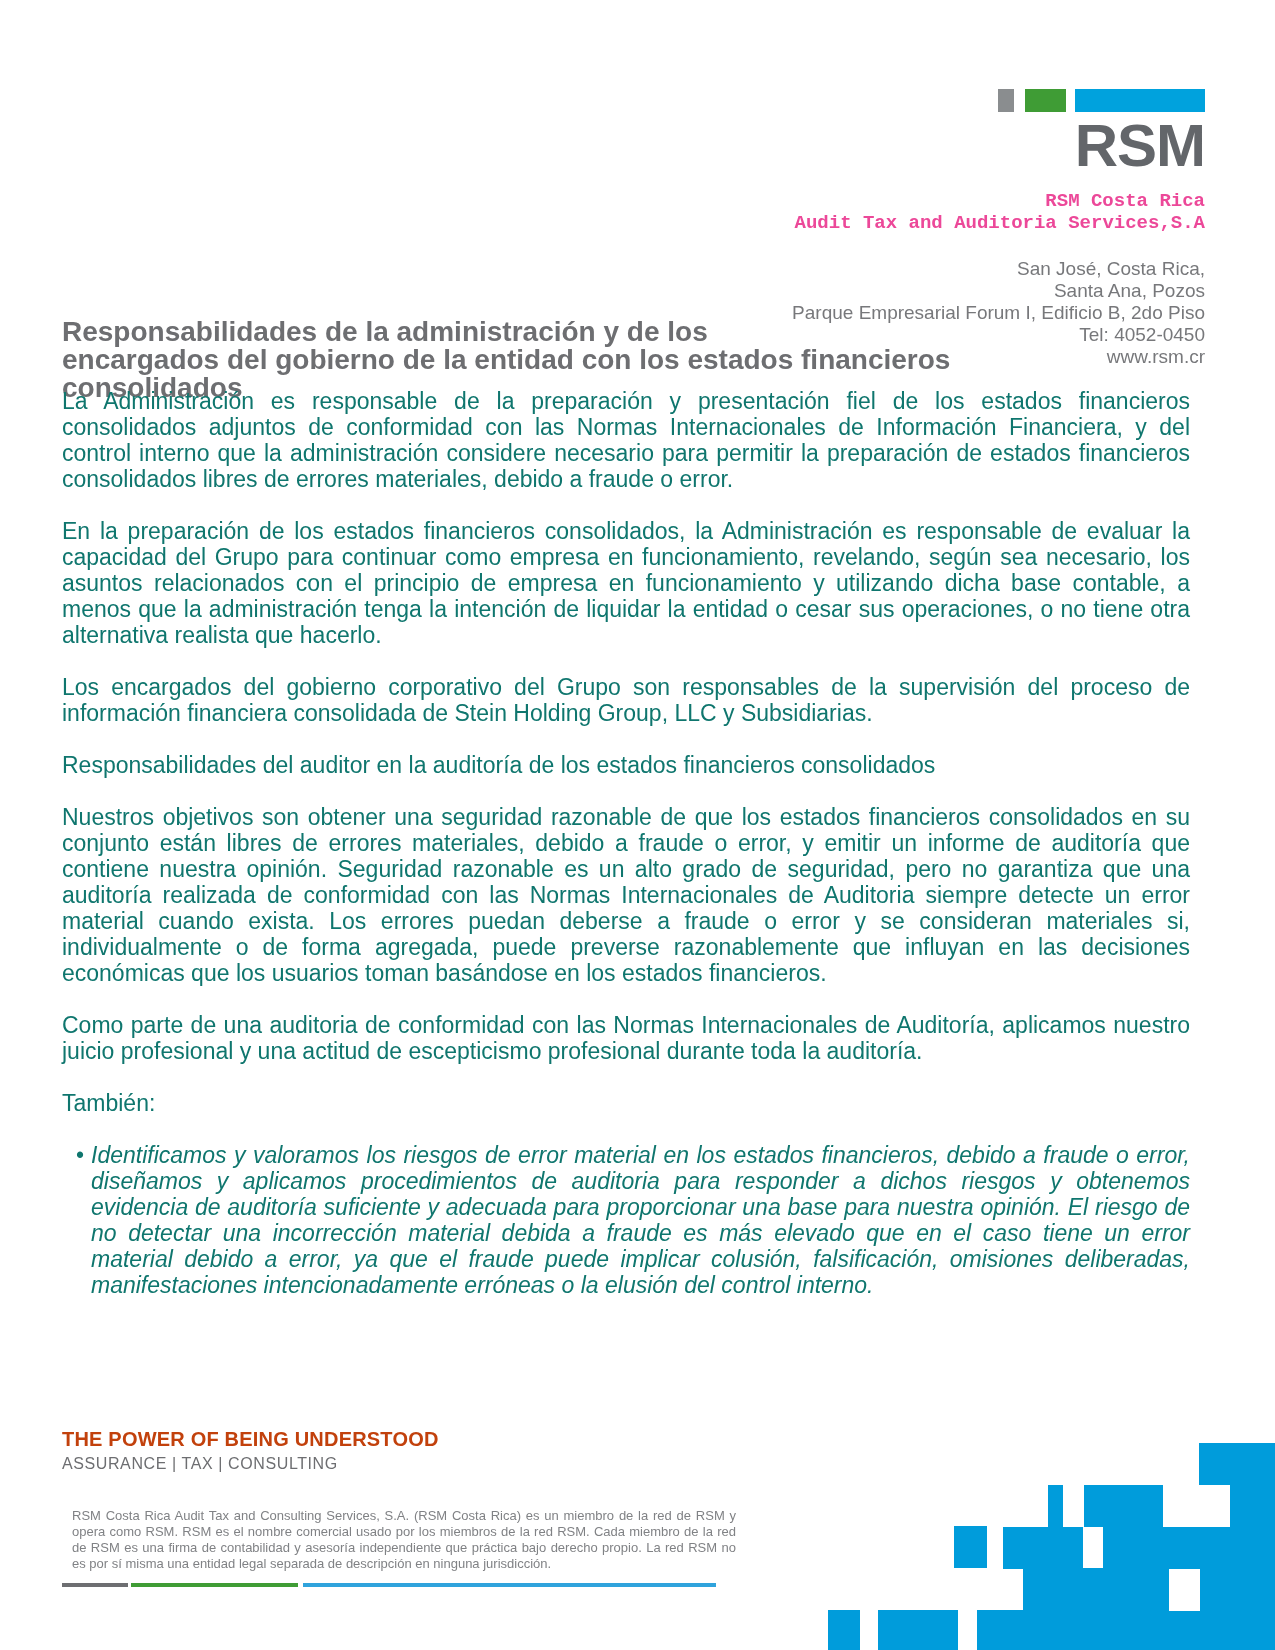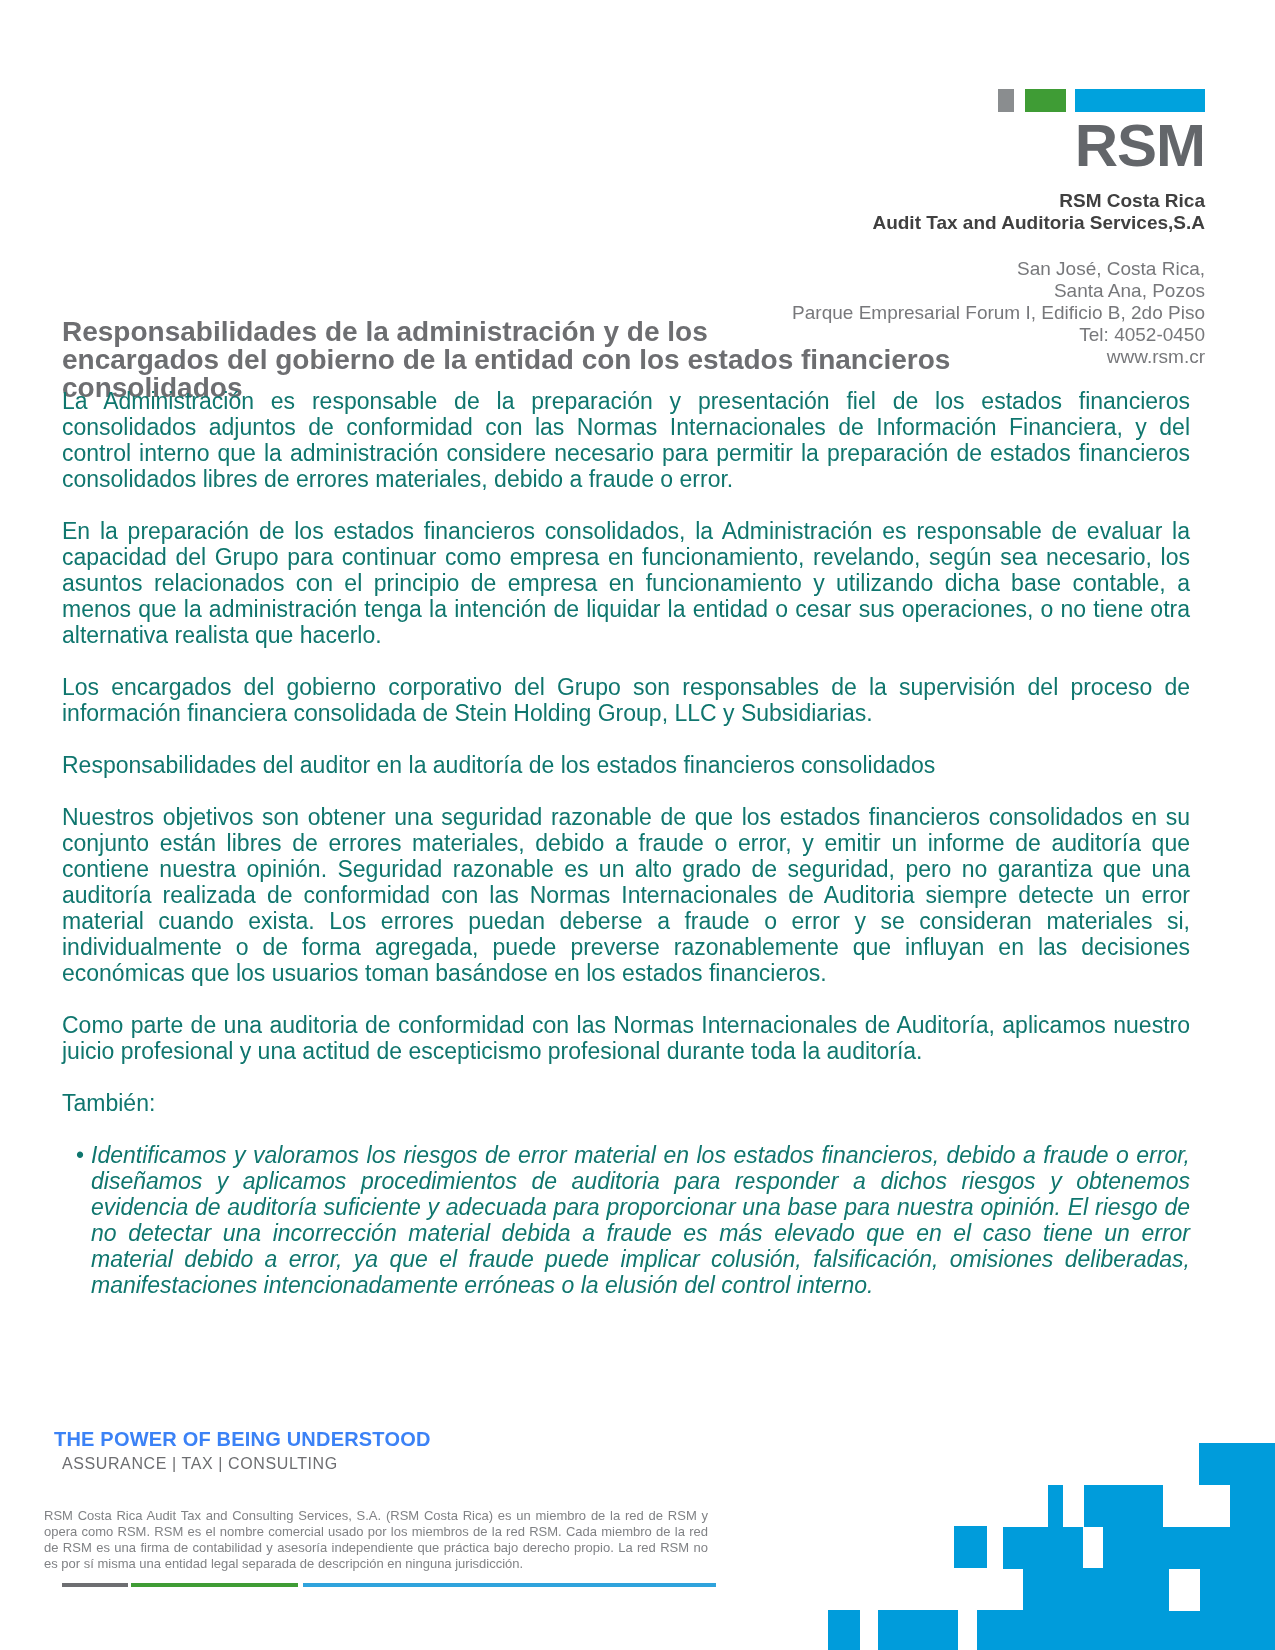--- a/index.html
+++ b/index.html
@@ -20,21 +20,21 @@
   .sq { height: 23px; display: inline-block; }
   .sq-gray  { width: 16px; background: #8A8D8F; margin-right: 11px; }
   .sq-green { width: 41px; background: #3F9C35; margin-right: 9px; }
   .sq-blue  { width: 130px; background: #00A2DD; }
   .wordmark {
     font-size: 60px; font-weight: 700; color: #63666A;
     letter-spacing: -1px; line-height: 1.0; margin-top: 4px;
   }
   .company { margin-top: 14px; }
   .company div {
-    font-size: 19px; font-weight: 700; color: #404040; line-height: 22px;
+    font-size: 19px; font-weight: 700; color: #ec4899; line-height: 22px; font-family: Liberation Mono, monospace;
   }
   .address { margin-top: 24px; }
   .address div {
     font-size: 19px; color: #77787B; line-height: 22px;
   }
   
   .doc-heading {
     position: absolute; left: 62px; top: 318px; width: 900px;
     font-size: 28px; font-weight: 700; color: #6D6E71; line-height: 28px;
   }
@@ -43,29 +43,29 @@
     position: absolute; left: 62px; top: 388px; width: 1128px;
     font-size: 23px; color: #0f766e; line-height: 26px;
   }
   .doc-body p { text-align: justify; margin-bottom: 26px; }
   .doc-body p.no-justify { text-align: left; }
   .bullet-item { display: flex; padding-left: 14px; }
   .bullet-glyph { width: 15px; flex: 0 0 15px; }
   .bullet-text { flex: 1; text-align: justify; font-style: italic; }
   
   .tagline {
-    position: absolute; left: 54px; top: 1428px;
-    font-size: 20px; font-weight: 700; color: #3b82f6; letter-spacing: 0.2px;
+    position: absolute; left: 62px; top: 1428px;
+    font-size: 20px; font-weight: 700; color: #c2410c; letter-spacing: 0.2px;
   }
   .services {
     position: absolute; left: 62px; top: 1455px;
     font-size: 16px; font-weight: 400; color: #6D6E71; letter-spacing: 0.6px;
   }
   .disclaimer {
-    position: absolute; left: 44px; top: 1508px; width: 664px;
+    position: absolute; left: 72px; top: 1508px; width: 664px;
     font-size: 13px; color: #808285; line-height: 16px; text-align: justify;
   }
   .rule { position: absolute; top: 1583px; height: 4px; }
   .rule-gray  { left: 62px;  width: 66px;  background: #6D6E71; }
   .rule-green { left: 131px; width: 167px; background: #3F9C35; }
   .rule-blue  { left: 303px; width: 413px; background: #2FA3DC; }
   
   .px { position: absolute; background: #009CDB; }
   .px-hole { position: absolute; background: #ffffff; }
 </style>

